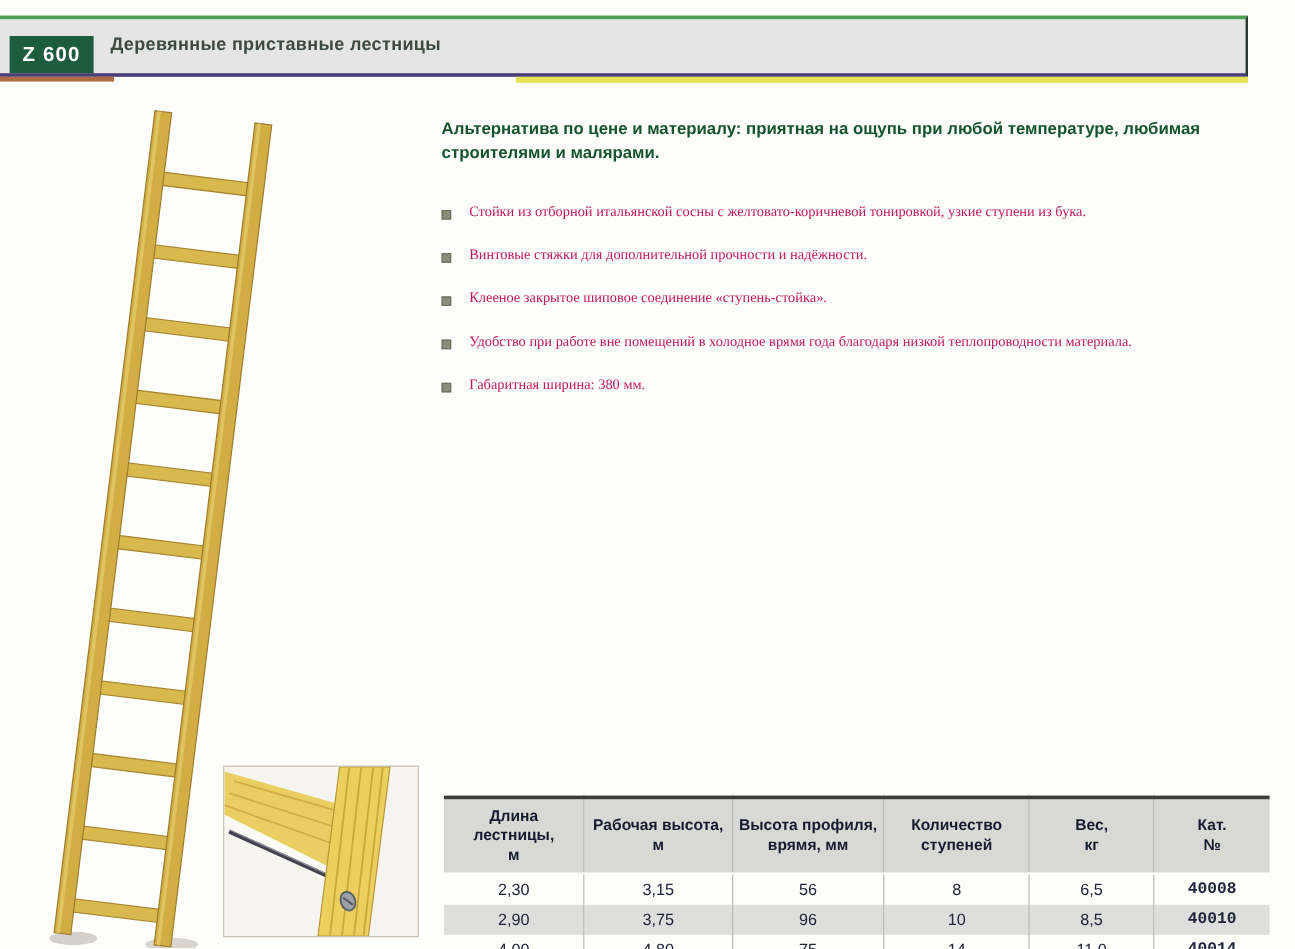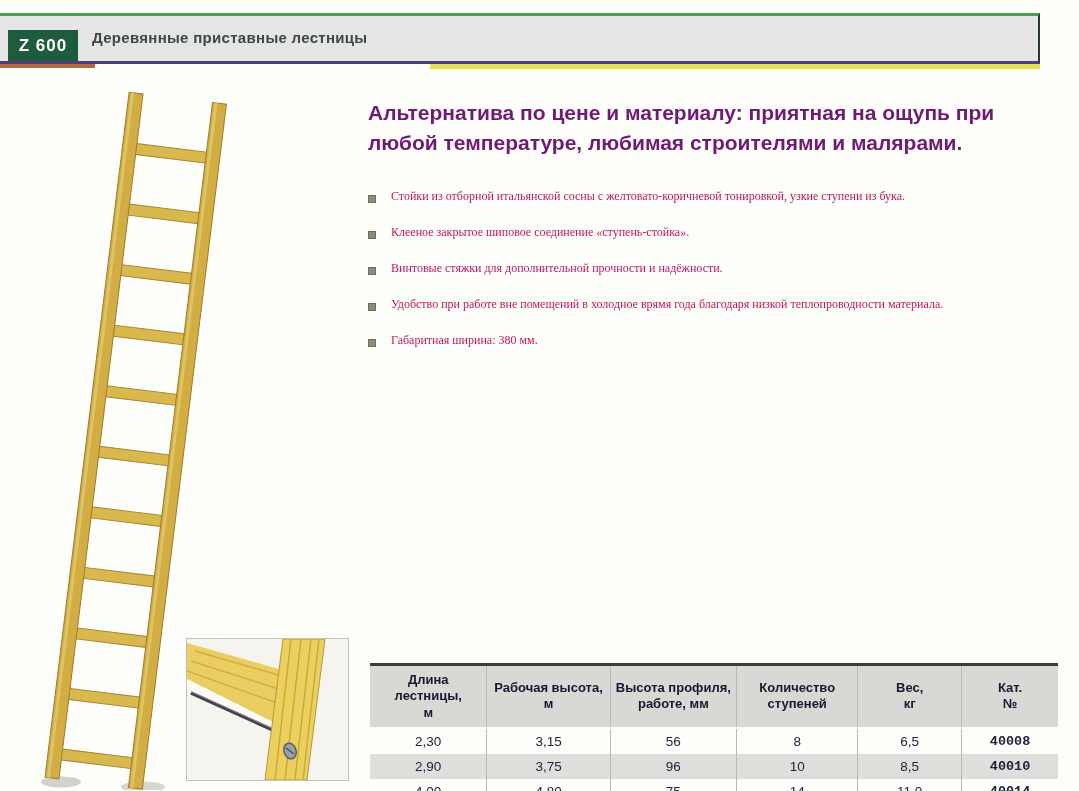--- a/index.html
+++ b/index.html
@@ -37,21 +37,21 @@
     position:absolute; left:92px; top:13px;
     font-size:15px; font-weight:bold; color:#3c4a40; letter-spacing:.3px;
   }
 
   
   .ladder-photo { position:absolute; left:25px; top:88px; width:230px; height:702px; }
 
   
   .content { position:absolute; left:368px; top:98px; width:676px; }
   .intro {
-    font-size:21px; font-weight:bold; color:#701a75;
+    font-size:14px; font-weight:bold; color:#14532d;
     line-height:1.42; margin-bottom:30px;
   }
   .features { list-style:none; }
   .features li {
     position:relative; padding-left:23px; margin-bottom:19px;
     font-size:12px; line-height:1.42; color:#be185d;font-family:Liberation Serif, serif;
   }
   .bullet-sq {
     position:absolute; left:0; top:7px; width:8px; height:8px;
     background:#8a8c7c; border:1px solid #6e705f;
@@ -130,25 +130,25 @@
 
   <div class="content">
     <p class="intro">Альтернатива по цене и материалу: приятная на ощупь при любой температуре, любимая строителями и малярами.</p>
     <ul class="features">
       <li>
         <span class="bullet-sq"></span>
         <span>Стойки из отборной итальянской сосны с желтовато-коричневой тонировкой, узкие ступени из бука.</span>
       </li>
       <li>
         <span class="bullet-sq"></span>
+        <span>Винтовые стяжки для дополнительной прочности и надёжности.</span>
+      </li>
+      <li>
+        <span class="bullet-sq"></span>
         <span>Клееное закрытое шиповое соединение «ступень-стойка».</span>
-      </li>
-      <li>
-        <span class="bullet-sq"></span>
-        <span>Винтовые стяжки для дополнительной прочности и надёжности.</span>
       </li>
       <li>
         <span class="bullet-sq"></span>
         <span>Удобство при работе вне помещений в холодное врямя года благодаря низкой теплопроводности материала.</span>
       </li>
       <li>
         <span class="bullet-sq"></span>
         <span>Габаритная ширина: 380 мм.</span>
       </li>
     </ul>
@@ -185,21 +185,21 @@
         <col style="width:17.9%">
         <col style="width:18.4%">
       <col style="width:17.6%">
         <col style="width:15.1%">
         <col style="width:14%">
     </colgroup>
     <thead>
       <tr>
         <th><span>Длина лестницы,</span><br><span>м</span></th>
         <th><span>Рабочая высота,</span><br><span>м</span></th>
-        <th><span>Высота профиля,</span><br><span>работе, мм</span></th>
+        <th><span>Высота профиля,</span><br><span>врямя, мм</span></th>
         <th><span>Количество</span><br><span>ступеней</span></th>
         <th><span>Вес,</span><br><span>кг</span></th>
         <th><span>Кат.</span><br><span>№</span></th>
       </tr>
     </thead>
     <tbody>
       <tr>
         <td>2,30</td>
         <td>3,15</td>
         <td>56</td>

